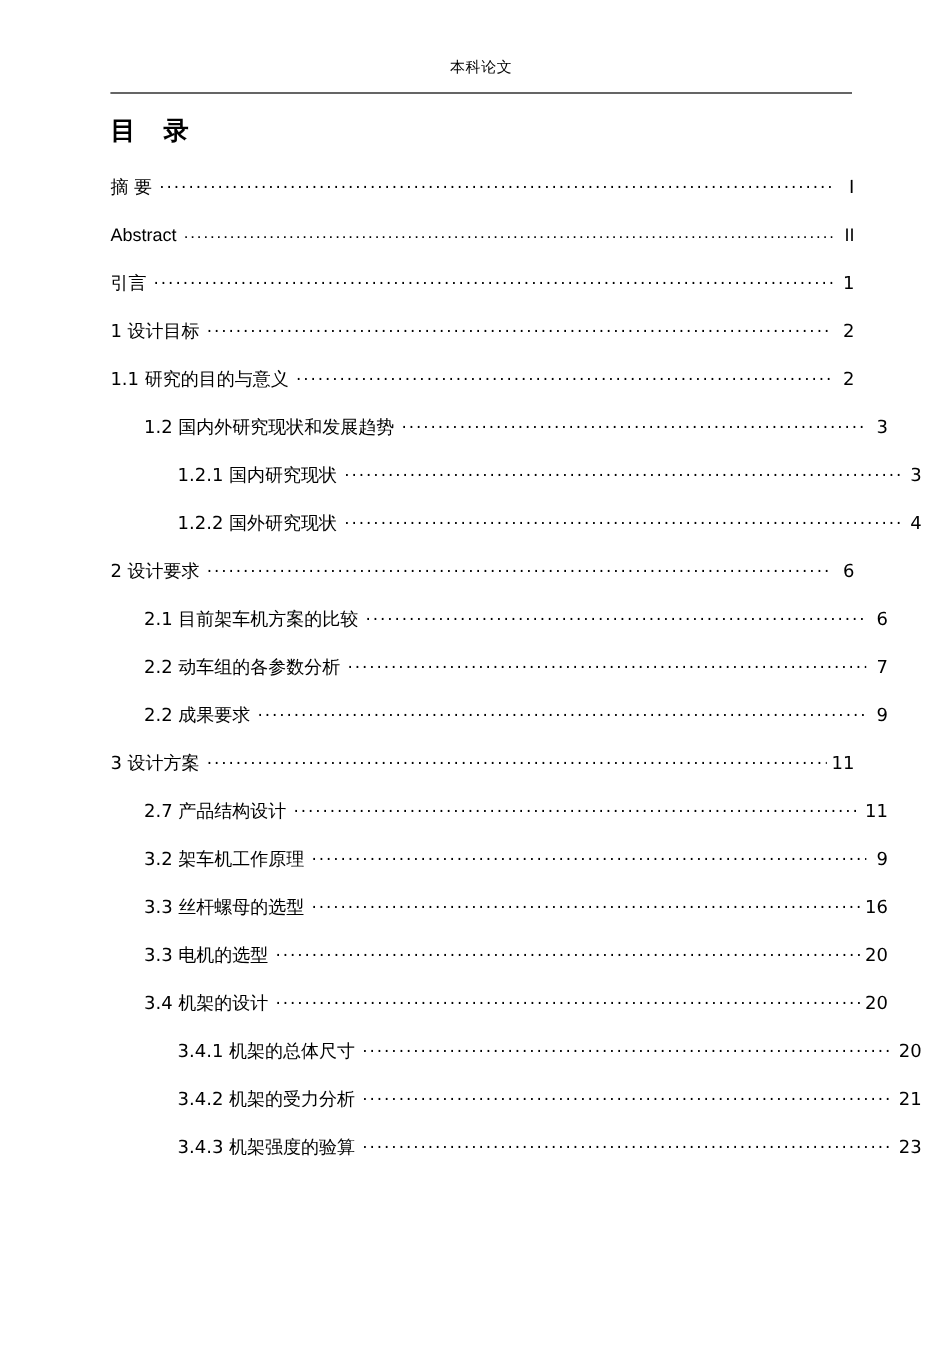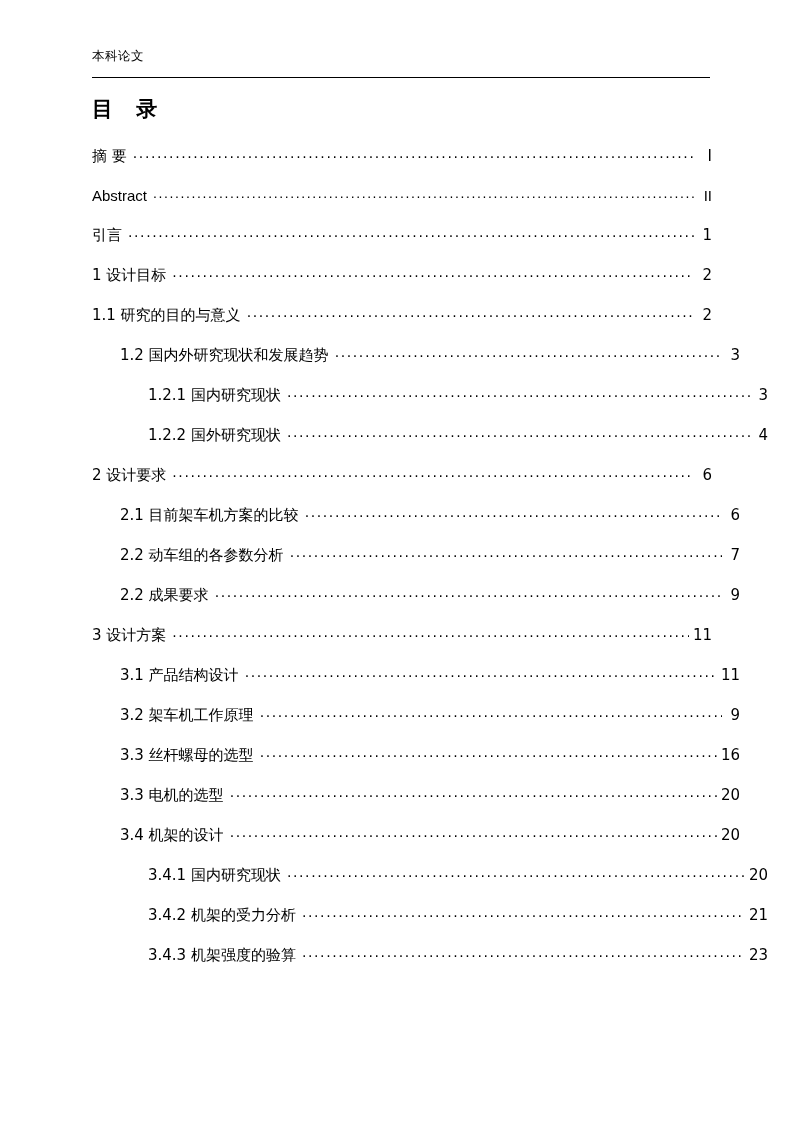--- a/index.html
+++ b/index.html
@@ -21,20 +21,21 @@
     left: 0;
     width: 793px;
     height: 1122px;
     box-sizing: border-box;
   }
   .header {
     position: absolute;
     top: 48px;
     left: 92px;
     width: 618px;
+    text-align: center;
     font-family: "DejaVu Sans", sans-serif;
     font-size: 12.5px;
     color: #000;
     letter-spacing: 0.5px;
   }
   .header-rule {
     position: absolute;
     top: 77px;
     left: 92px;
     width: 618px;
@@ -173,21 +174,21 @@
         <span class="label">2.2  成果要求</span>
         <span class="leader"></span>
         <span class="page-num">9</span>
       </div>
       <div class="toc-entry lvl0">
         <span class="label">3  设计方案</span>
         <span class="leader"></span>
         <span class="page-num">11</span>
       </div>
       <div class="toc-entry lvl2">
-        <span class="label">3.1  产品结构设计</span>
+        <span class="label">2.7  产品结构设计</span>
         <span class="leader"></span>
         <span class="page-num">11</span>
       </div>
       <div class="toc-entry lvl2">
         <span class="label">3.2  架车机工作原理</span>
         <span class="leader"></span>
         <span class="page-num">9</span>
       </div>
       <div class="toc-entry lvl2">
         <span class="label">3.3  丝杆螺母的选型</span>
@@ -198,21 +199,21 @@
         <span class="label">3.3  电机的选型</span>
         <span class="leader"></span>
         <span class="page-num">20</span>
       </div>
       <div class="toc-entry lvl2">
         <span class="label">3.4  机架的设计</span>
         <span class="leader"></span>
         <span class="page-num">20</span>
       </div>
       <div class="toc-entry lvl3">
-        <span class="label">3.4.1  国内研究现状</span>
+        <span class="label">3.4.1  机架的总体尺寸</span>
         <span class="leader"></span>
         <span class="page-num">20</span>
       </div>
       <div class="toc-entry lvl3">
         <span class="label">3.4.2  机架的受力分析</span>
         <span class="leader"></span>
         <span class="page-num">21</span>
       </div>
       <div class="toc-entry lvl3">
         <span class="label">3.4.3  机架强度的验算</span>

